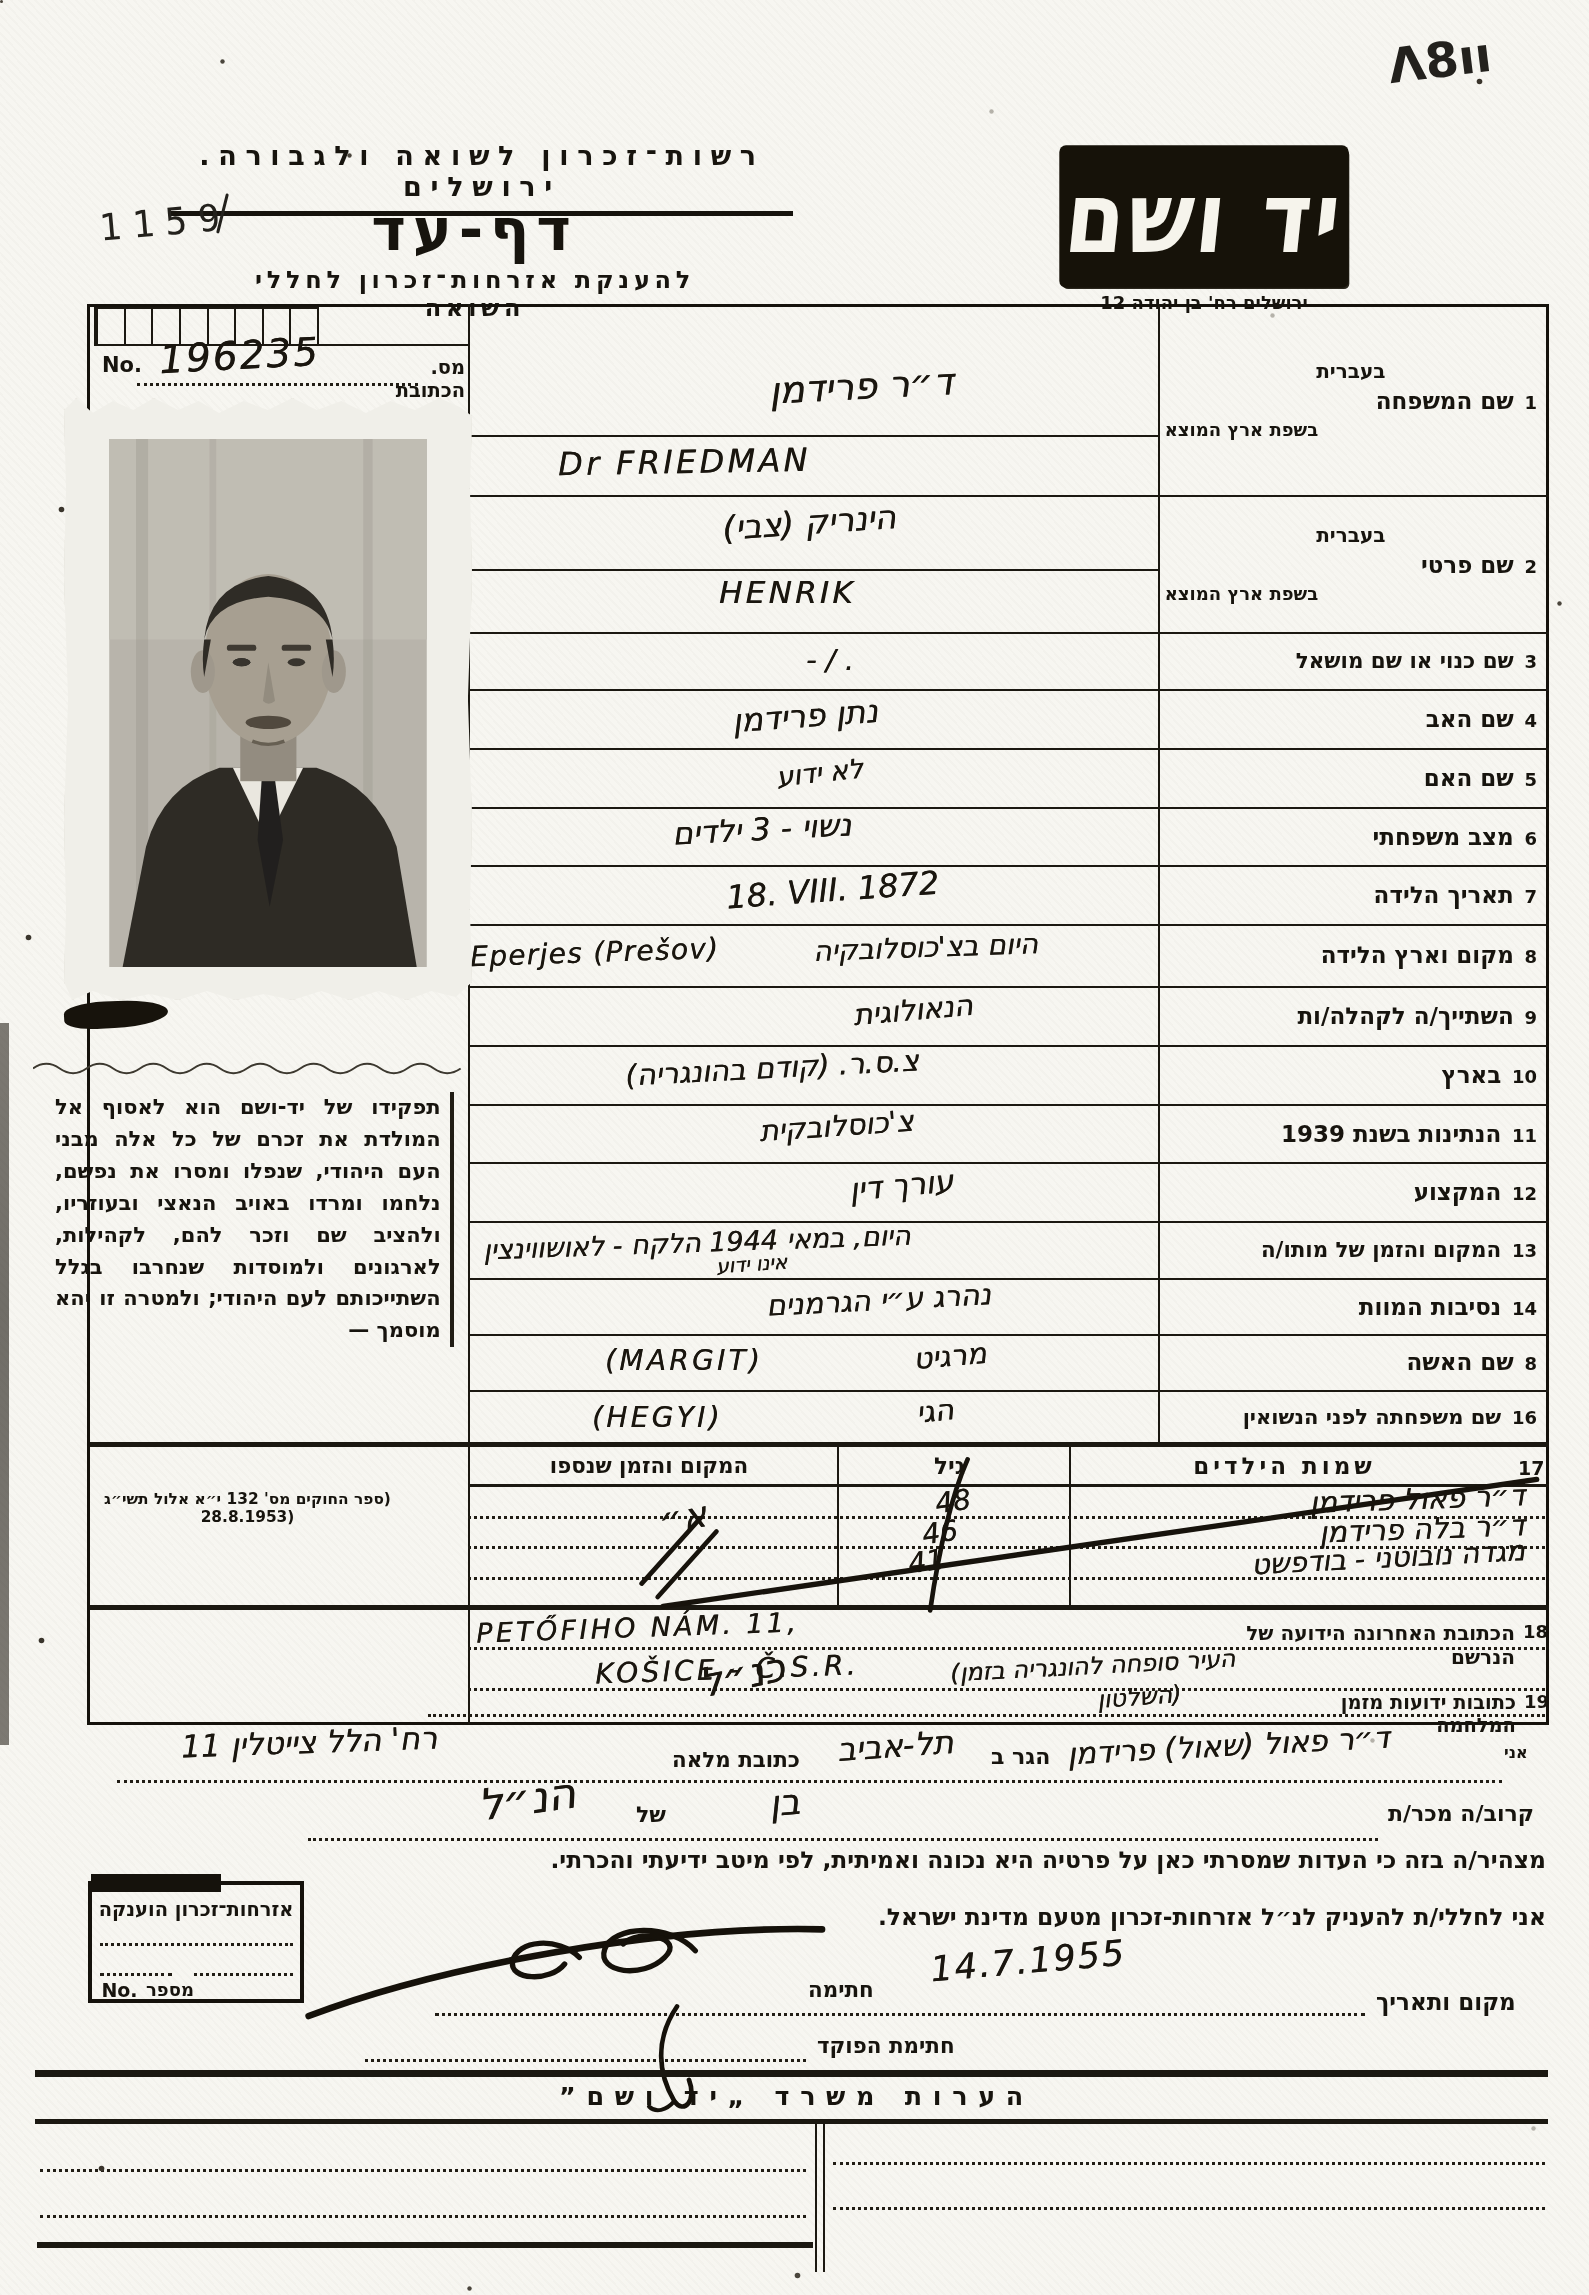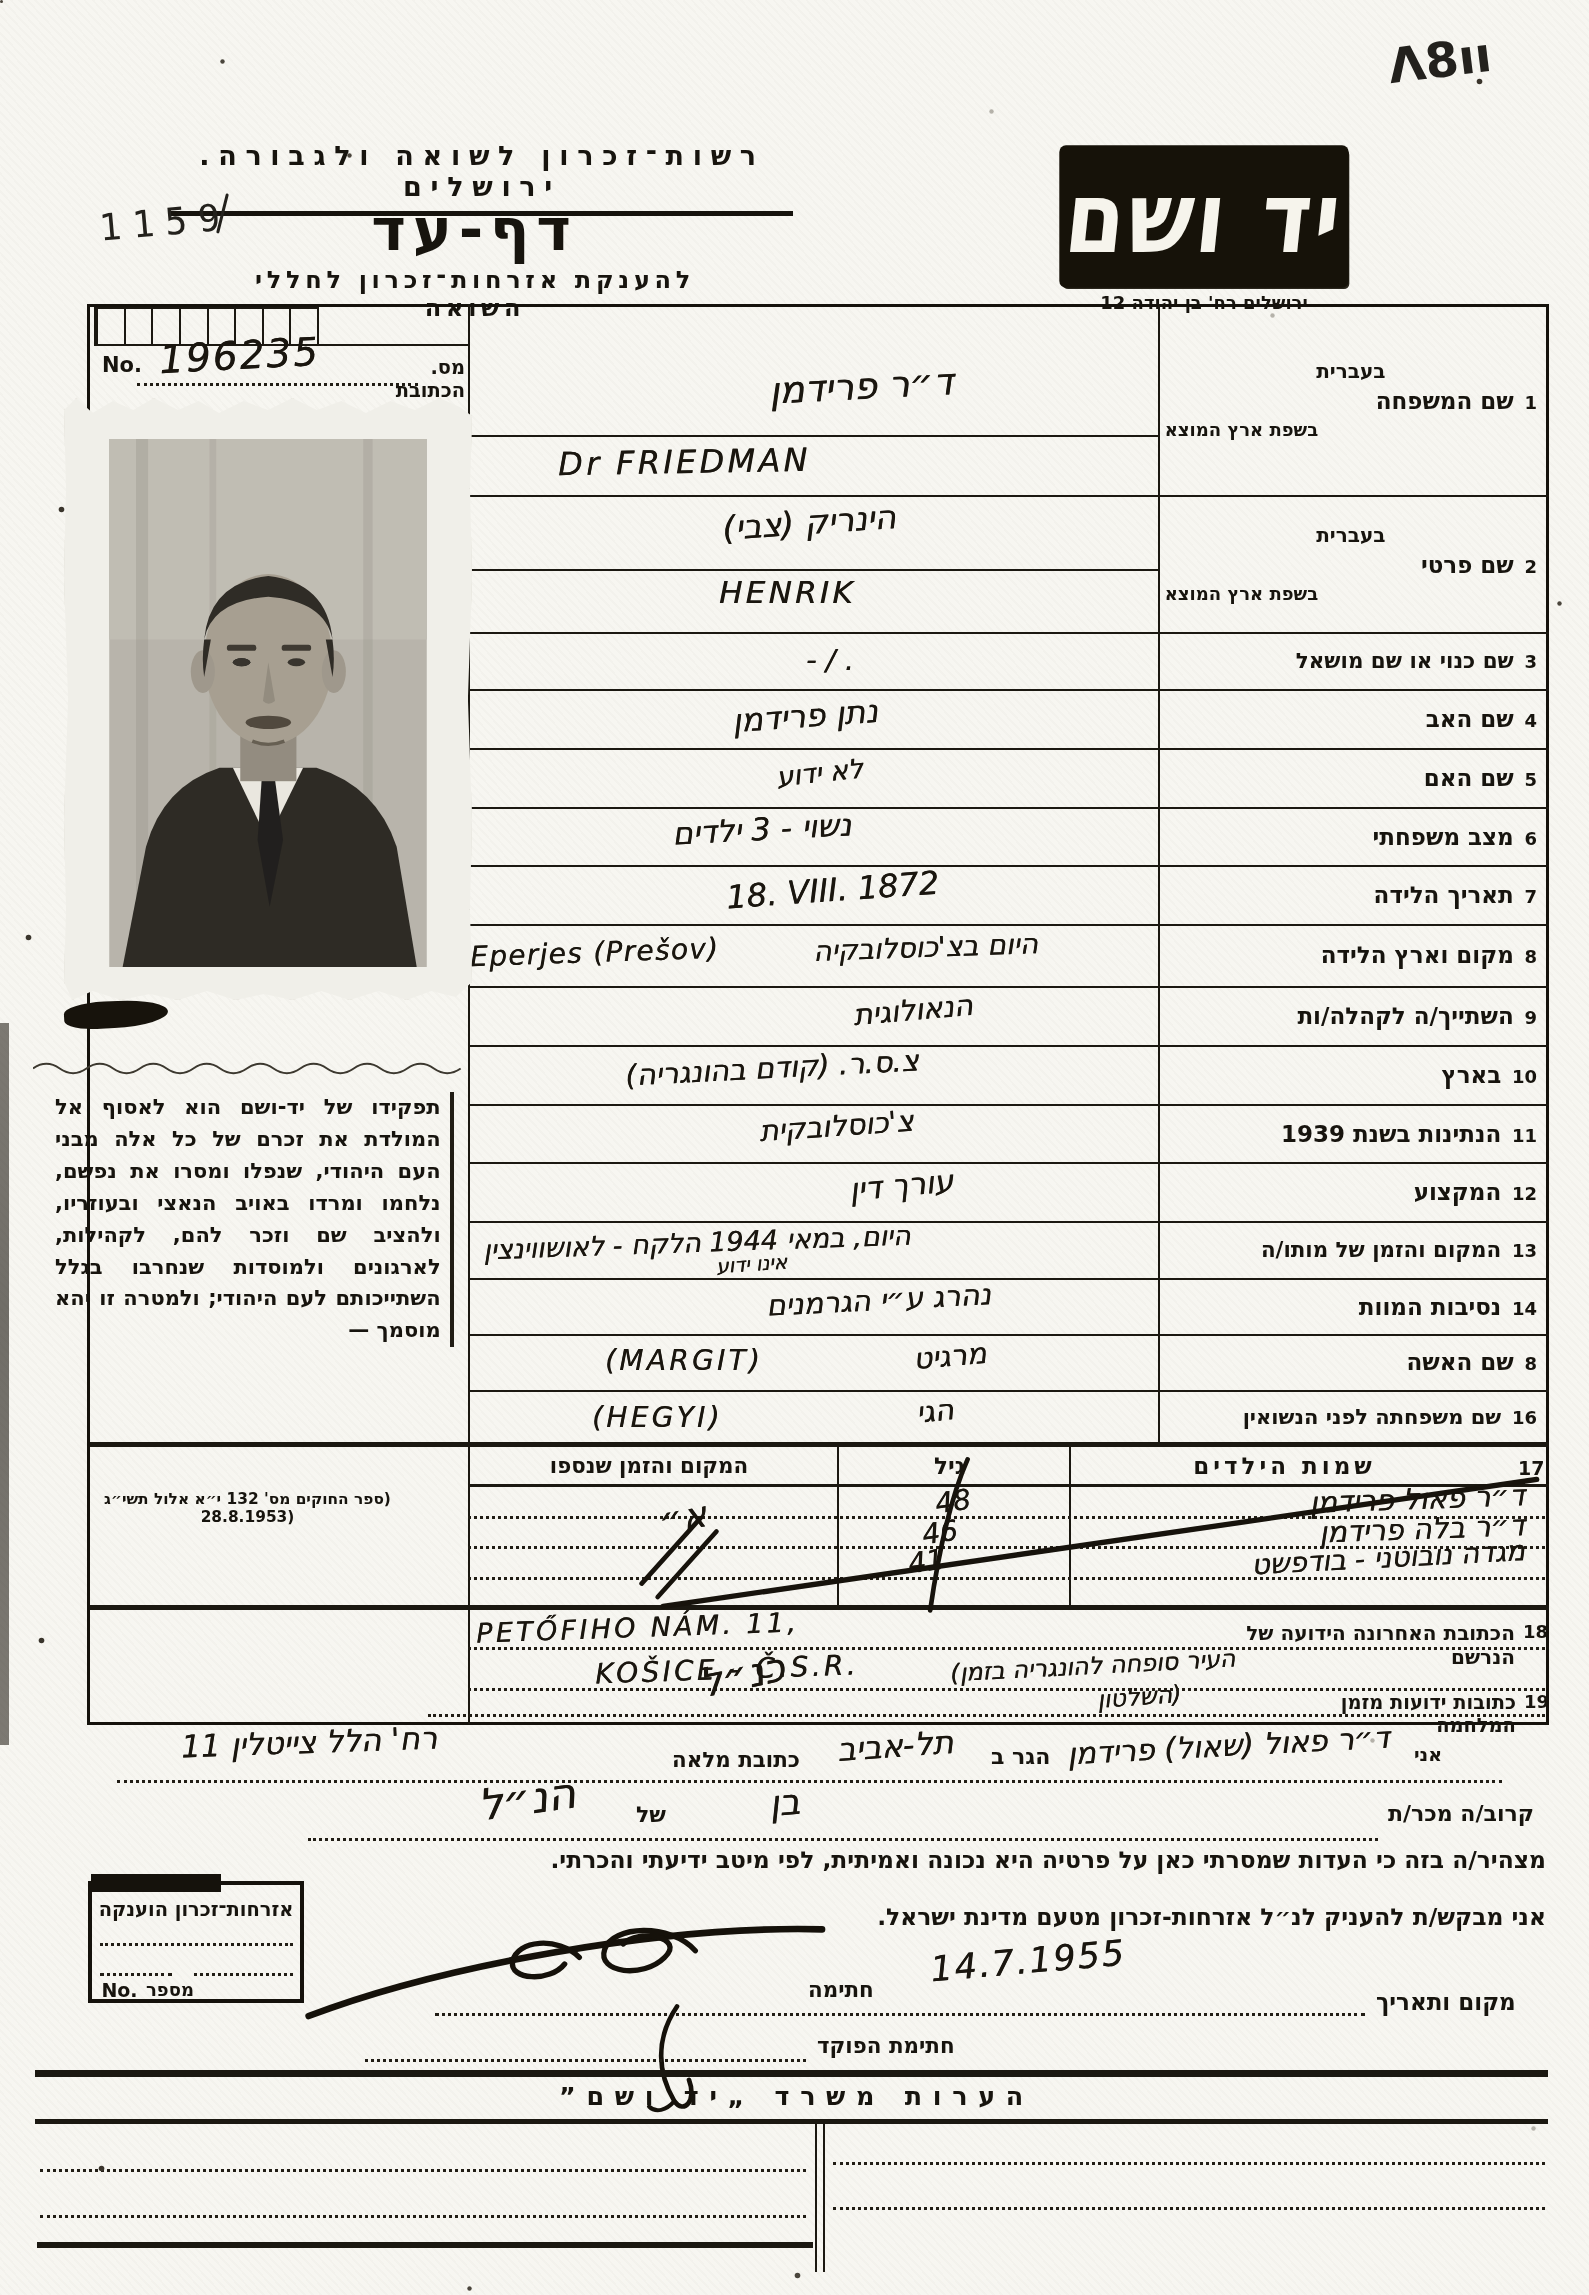--- a/index.html
+++ b/index.html
@@ -297,36 +297,36 @@
 
   <div class="abs" style="left:64px;top:1001px;width:104px;height:27px;background:#17130c;border-radius:45% 55% 60% 40%;transform:rotate(-3deg);"></div>
   <svg class="abs" style="left:33px;top:1055px;" width="441" height="27" viewBox="0 0 660 40">
     <path d="M0 20 q 20 -14 40 0 t 40 0 t 40 0 t 40 0 t 40 0 t 40 0 t 40 0 t 40 0 t 40 0 t 40 0 t 40 0 t 40 0 t 40 0 t 40 0 t 40 0 t 40 0" stroke="#3c382f" stroke-width="3" fill="none"></path>
   </svg>
   <div class="abs" style="left:0;top:1023px;width:9.4px;height:722px;background:linear-gradient(#2b261e,#17130c 40%,#2b261e);opacity:.6;"></div>
 
   <div class="abs rtl b" style="left:55px;top:1092px;width:399px;font-size:21px;line-height:1.52;text-align:justify;border-right:4px solid #211d15;padding-right:9.4px;box-sizing:border-box;">תפקידו של יד-ושם הוא לאסוף אל המולדת את זכרם של כל אלה מבני העם היהודי, שנפלו ומסרו את נפשם, נלחמו ומרדו באויב הנאצי ובעוזריו, ולהציב שם וזכר להם, לקהילות, לארגונים ולמוסדות שנחרבו בגלל השתייכותם לעם היהודי; ולמטרה זו יהא מוסמך —</div>
   <div class="abs rtl b" style="left:60px;top:1490px;width:375px;font-size:15.4px;text-align:center;">(ספר החוקים מס' 132  י״א אלול תשי״ג (28.8.1953</div>
 
-  <div class="abs rtl b" style="left:1414px;top:1743px;font-size:19px;">אני</div>
+  <div class="abs rtl b" style="left:1504px;top:1743px;font-size:16px;">אני</div>
   <div class="hw" style="left:1067px;top:1728px;font-size:30px;transform:rotate(-3deg);">ד״ר פאול (שאול) פרידמן</div>
   <div class="abs rtl b" style="left:991px;top:1744px;font-size:22px;">הגר ב</div>
   <div class="hw" style="left:837px;top:1727px;font-size:32px;transform:rotate(-4deg);">תל-אביב</div>
   <div class="abs rtl b" style="left:672px;top:1747px;font-size:21.4px;">כתובת מלאה</div>
   <div class="hw" style="left:181px;top:1724px;font-size:31px;transform:rotate(-2deg);">רח' הלל צייטלין 11</div>
   <div class="dot" style="left:117px;top:1780px;width:1385px;"></div>
 
   <div class="abs rtl b" style="left:1388px;top:1801px;font-size:22px;">קרוב/ה מכר/ת</div>
   <div class="hw" style="left:769px;top:1782px;font-size:36px;transform:rotate(-5deg);">בן</div>
   <div class="abs rtl b" style="left:624px;top:1802px;font-size:22px;margin-left:12px;">של</div>
   <div class="hw" style="left:478px;top:1774px;font-size:43px;transform:rotate(-8deg);">הנ״ל</div>
   <div class="dot" style="left:308px;top:1838px;width:1070px;"></div>
 
   <div class="abs rtl b" style="left:361px;top:1846px;width:1185px;font-size:23.4px;">מצהיר/ה בזה כי העדות שמסרתי כאן על פרטיה היא נכונה ואמיתית, לפי מיטב ידיעתי והכרתי.</div>
-  <div class="abs rtl b" style="left:722px;top:1903px;width:824px;font-size:23.4px;">אני מבקש/ת להעניק לנ״ל אזרחות-זכרון מטעם מדינת ישראל.</div>
+  <div class="abs rtl b" style="left:722px;top:1903px;width:824px;font-size:23.4px;">אני לחללי/ת להעניק לנ״ל אזרחות-זכרון מטעם מדינת ישראל.</div>
 
   <div class="granted">
     <div class="abs" style="left:-1.3px;top:-10.7px;width:130px;height:17.4px;background:#15120c;"></div>
     <div class="rtl b ctr" style="margin-top:13.4px;font-size:19.4px;">אזרחות־זכרון הוענקה</div>
     <div class="dot" style="left:8px;top:58px;width:193px;"></div>
     <div class="dot" style="left:8px;top:88px;width:72px;"></div>
     <div class="dot" style="left:102px;top:88px;width:99px;"></div>
     <div class="abs b" style="left:9.4px;top:94px;font-size:19px;">No.</div>
     <div class="abs rtl b" style="left:54px;top:94px;font-size:18px;">מספר</div>
   </div>

